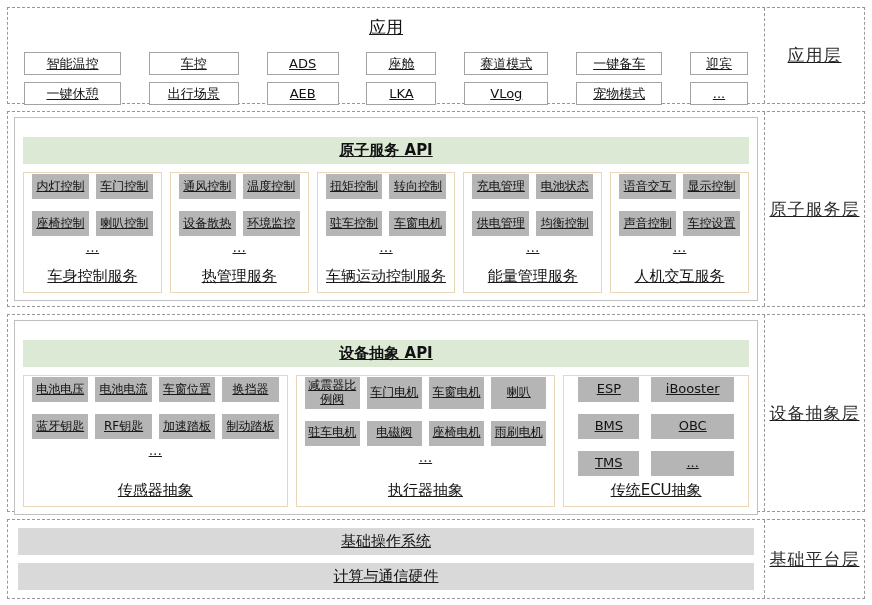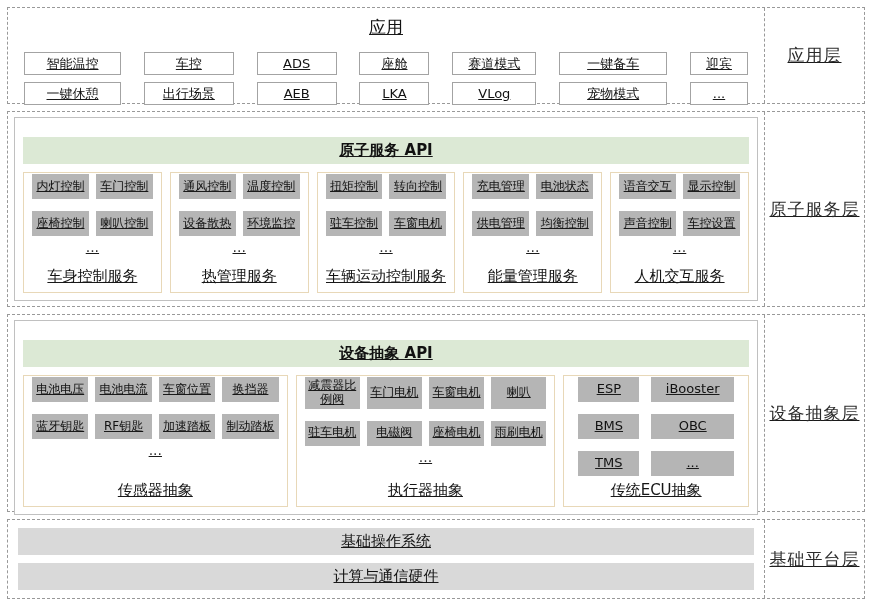--- a/index.html
+++ b/index.html
@@ -28,24 +28,24 @@
   .app-main { padding:6px 16px 10px; }
   .app-title { text-align:center; font-size:17px; margin:2px 0 6px; color:#111; }
   .app-boxes { display:flex; justify-content:space-between; margin-top:7px; }
   .app-box {
     border:1px solid #a3a3a3; height:23px;
     display:flex; align-items:center; justify-content:center;
     font-size:13px; padding:0 4px; background:#fff; color:#111;
   }
   .app-boxes .app-box:nth-child(1){ width:97px; }
   .app-boxes .app-box:nth-child(2){ width:90px; }
-  .app-boxes .app-box:nth-child(3){ width:80px; }
+  .app-boxes .app-box:nth-child(3){ width:72px; }
   .app-boxes .app-box:nth-child(4){ width:70px; }
   .app-boxes .app-box:nth-child(5){ width:84px; }
-  .app-boxes .app-box:nth-child(6){ width:108px; }
+  .app-boxes .app-box:nth-child(6){ width:86px; }
   .app-boxes .app-box:nth-child(7){ width:58px; }
 
   
   .inner-box { flex:1; margin:5px 6px; border:1px solid #c0c0c0; padding:6px 8px 7px; display:flex; flex-direction:column; background:#fff; }
   .api-bar {
     height:27px; background:var(--api-green,#dce9d5);
     display:flex; align-items:center; justify-content:center;
     font-weight:bold; font-size:15px; color:#111;margin-top:13px;
   }
   .groups { flex:1; display:flex; gap:8px; margin-top:8px; }

